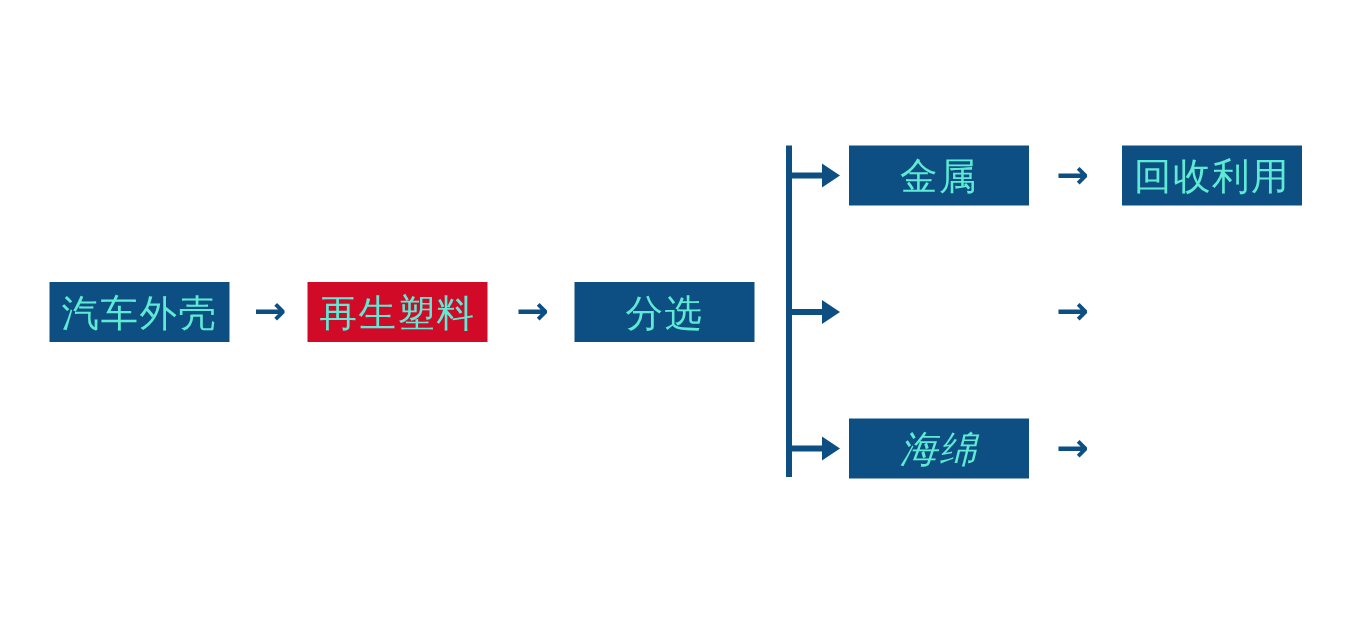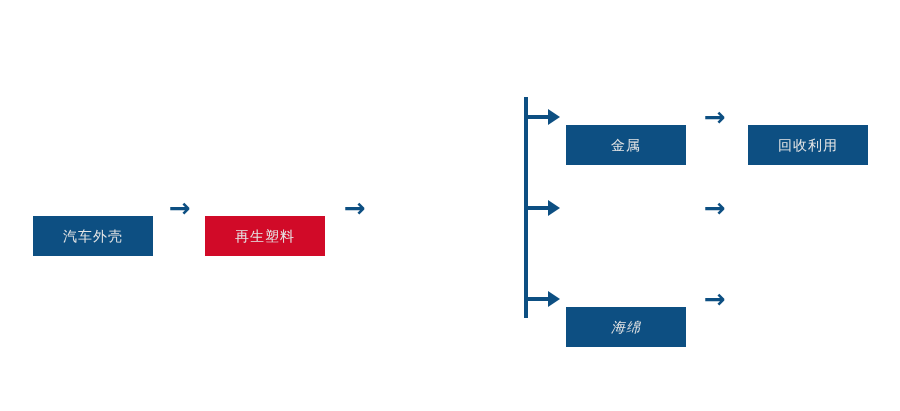--- a/index.html
+++ b/index.html
@@ -18,27 +18,26 @@
     background: #ffffff;
     overflow: hidden;
   }
   .node {
     position: absolute;
     width: 120px;
     height: 40px;
     display: flex;
     align-items: center;
     justify-content: center;
-    color: #e5e5e5;
-    font-size: 14px;
+    color: #5eead4;
+    font-size: 25px;
     line-height: 1;
     letter-spacing: 1px;
     white-space: nowrap;
     box-sizing: border-box;
-    margin-top: 28px;
   }
   .node.blue { background: #0d4f82; }
   .node.red  { background: #d10a28; }
 
   .arrow {
     position: absolute;
     width: 30px;
     height: 30px;
     display: flex;
     align-items: center;
@@ -89,20 +88,21 @@
 <div id="canvas">
 
   <div class="node blue row-mid col-1">汽车外壳</div>
 
   <div class="arrow" style="left:165px; top:193px;">→</div>
 
   <div class="node red row-mid col-2">再生塑料</div>
 
   <div class="arrow" style="left:340px; top:193px;">→</div>
 
+  <div class="node blue row-mid col-3">分选</div>
 
   <div class="bus-line" style="left:524px; top:97px; height:221px;"></div>
 
   <div class="bus-stub" style="left:524px; top:115px; width:26px;"></div>
   <div class="branch-head" style="left:548px; top:109px;"></div>
 
   <div class="bus-stub" style="left:524px; top:206px; width:26px;"></div>
   <div class="branch-head" style="left:548px; top:200px;"></div>
 
   <div class="bus-stub" style="left:524px; top:297px; width:26px;"></div>

